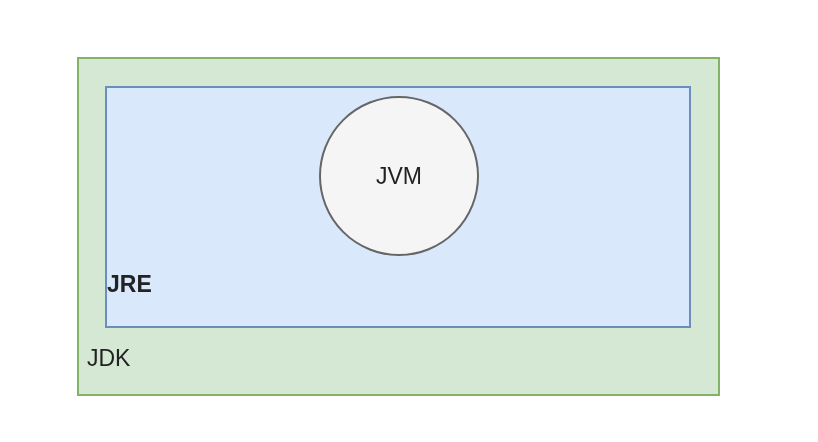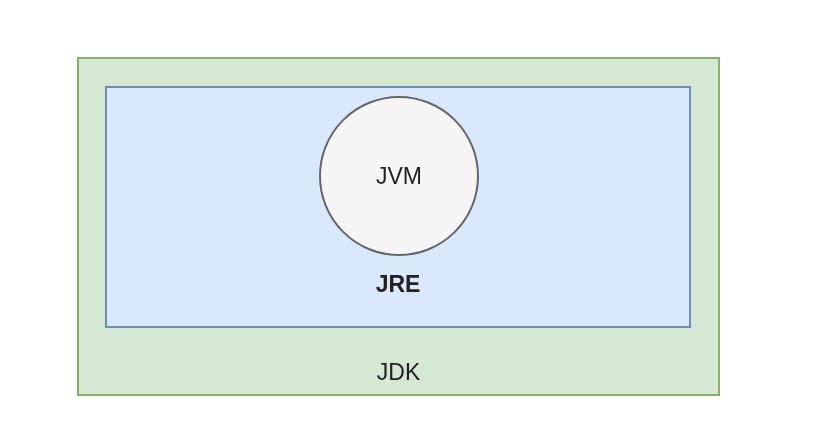--- a/index.html
+++ b/index.html
@@ -45,38 +45,39 @@
     border-width: 2px;
     border-style: solid;
     display: flex;
     align-items: center;
     justify-content: center;
   }
   .shape-label {
     font-size: 23px;
     line-height: 1;
     color: #222222;
-    text-align: center;
+    text-align: left;
     user-select: none;
   }
   .jvm-label {
     
   }
   .jre-label {
     position: absolute;
     left: 0;
     right: 0;
     bottom: 30px;
     font-weight: bold;
   }
   .jdk-label {
     position: absolute;
     left: 0;
     right: 0;
-    bottom: 10px;
+    bottom: 24px;
+    padding-left: 8px;
   }
 </style>
 </head>
 <body>
 
 <div class="canvas">
 
   <div class="box jdk-box" style="background-color: rgb(213, 232, 212); border-color: rgb(130, 179, 102);">
 
     <div class="box jre-box" style="left: 26px; top: 27px; background-color: rgb(218, 232, 252); border-color: rgb(108, 142, 191);">

